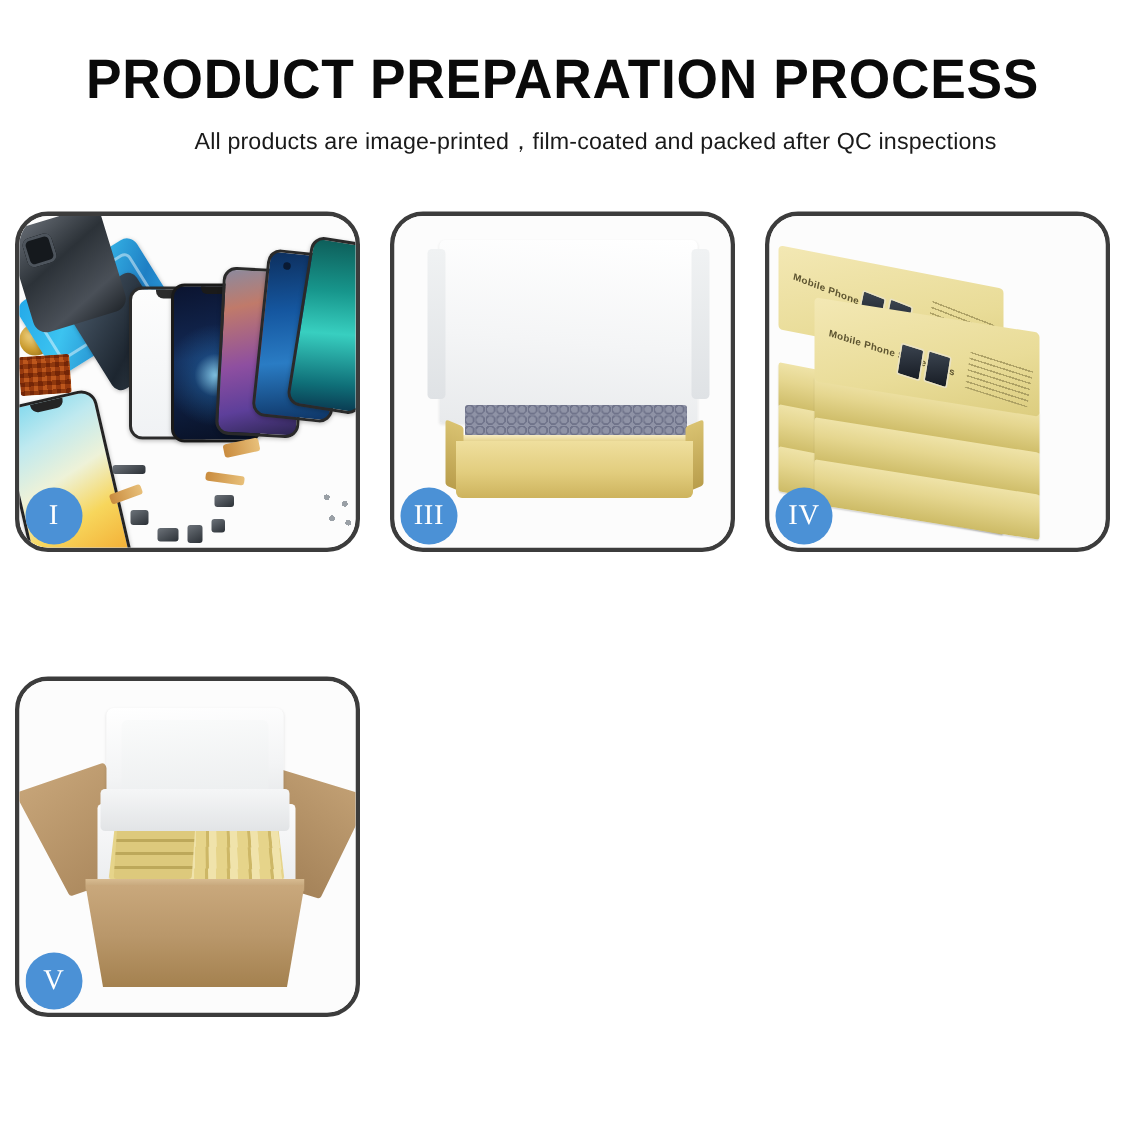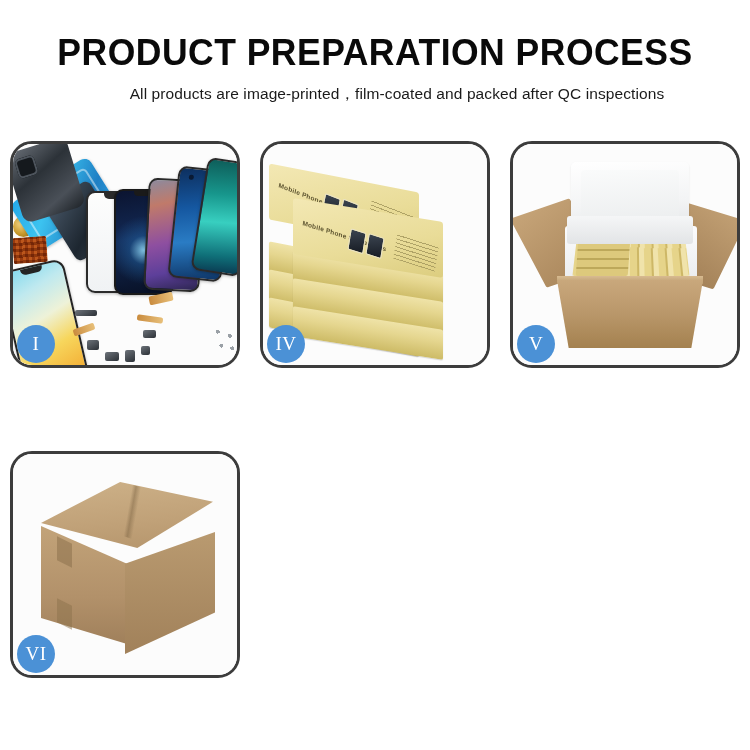--- a/index.html
+++ b/index.html
@@ -497,20 +497,31 @@
         <div class="p1-flex" style="left:60px;top:182px;width:22px;height:7px;transform:rotate(-20deg);"></div>
         <div class="p1-flex" style="left:124px;top:172px;width:26px;height:6px;transform:rotate(8deg);"></div>
         <div class="p1-flex" style="left:136px;top:150px;width:24px;height:9px;transform:rotate(-12deg);"></div>
         <div class="p1-screws"></div>
       </div>
     </div>
     <div class="badge">I</div>
   </div>
 
 
+  <div class="panel">
+    <div class="panel-inner">
+      <div class="p3-lid"></div>
+      <div class="p3-foam-grey"></div>
+      <div class="p3-rim"></div>
+      <div class="p3-boxleft"></div>
+      <div class="p3-boxright"></div>
+      <div class="p3-boxfront"></div>
+    </div>
+    <div class="badge">III</div>
+  </div>
 
   <div class="panel">
     <div class="panel-inner">
       <div class="p4-stack">
 
         <div class="p4-box" style="left:6px;top:112px;transform:skewY(11deg);"></div>
         <div class="p4-box" style="left:6px;top:140px;transform:skewY(11deg);"></div>
         <div class="p4-box" style="left:6px;top:168px;transform:skewY(11deg);"></div>
 
         <div class="p4-top" style="left:6px;top:34px;transform:skewY(11deg);">
@@ -543,25 +554,14 @@
       <div class="p5-foambox"></div>
       <div class="p5-contents"></div>
       <div class="p5-contents2"></div>
       <div class="p5-foamlid2"></div>
       <div class="p5-cartonlip"></div>
       <div class="p5-cartonfront"></div>
     </div>
     <div class="badge">V</div>
   </div>
 
-  <div class="panel">
-    <div class="panel-inner">
-      <div class="p6-left"></div>
-      <div class="p6-right"></div>
-      <div class="p6-top"></div>
-      <div class="p6-seam"></div>
-      <div class="p6-tapeA"></div>
-      <div class="p6-tapeB"></div>
-    </div>
-    <div class="badge">VI</div>
-  </div>
 
 </div>
 
 </body></html>

